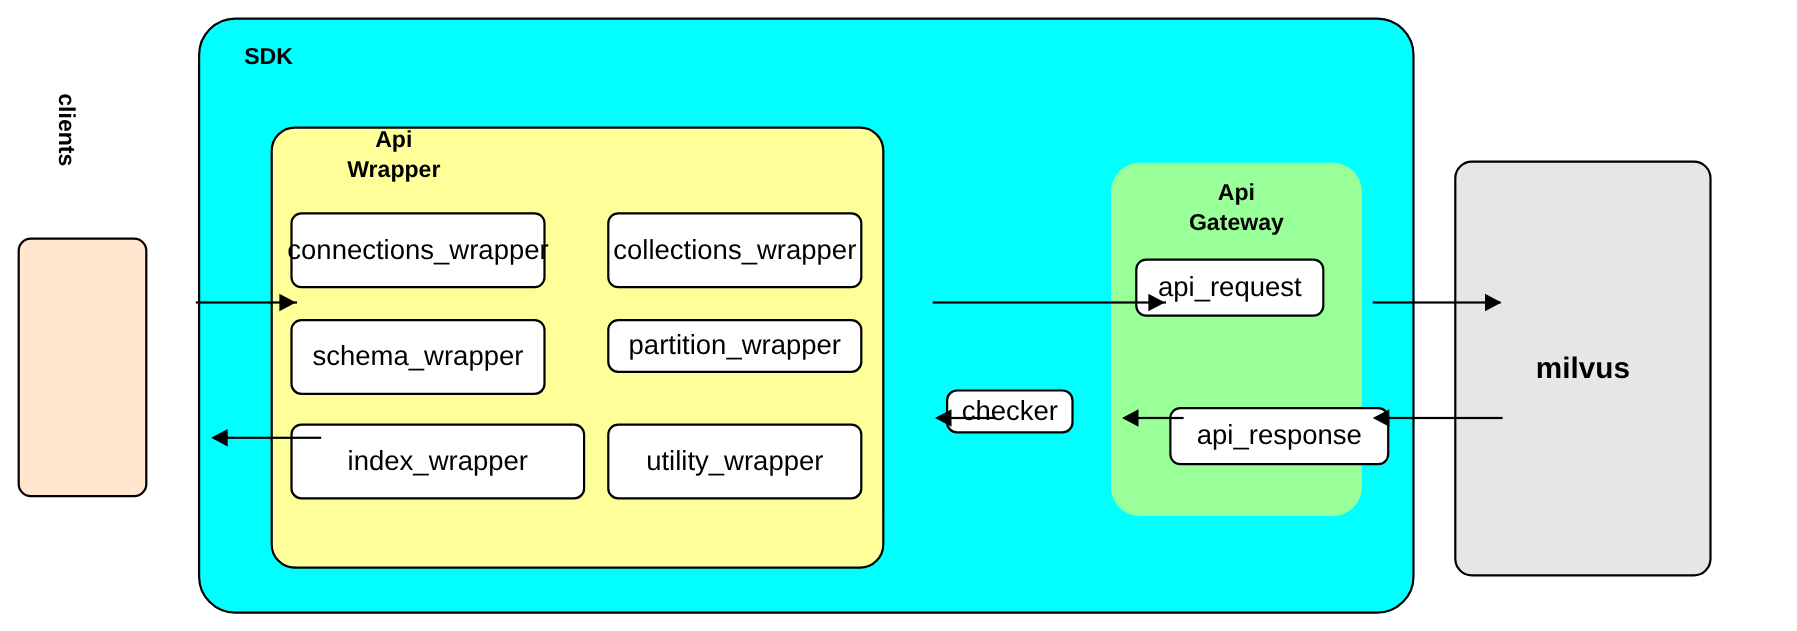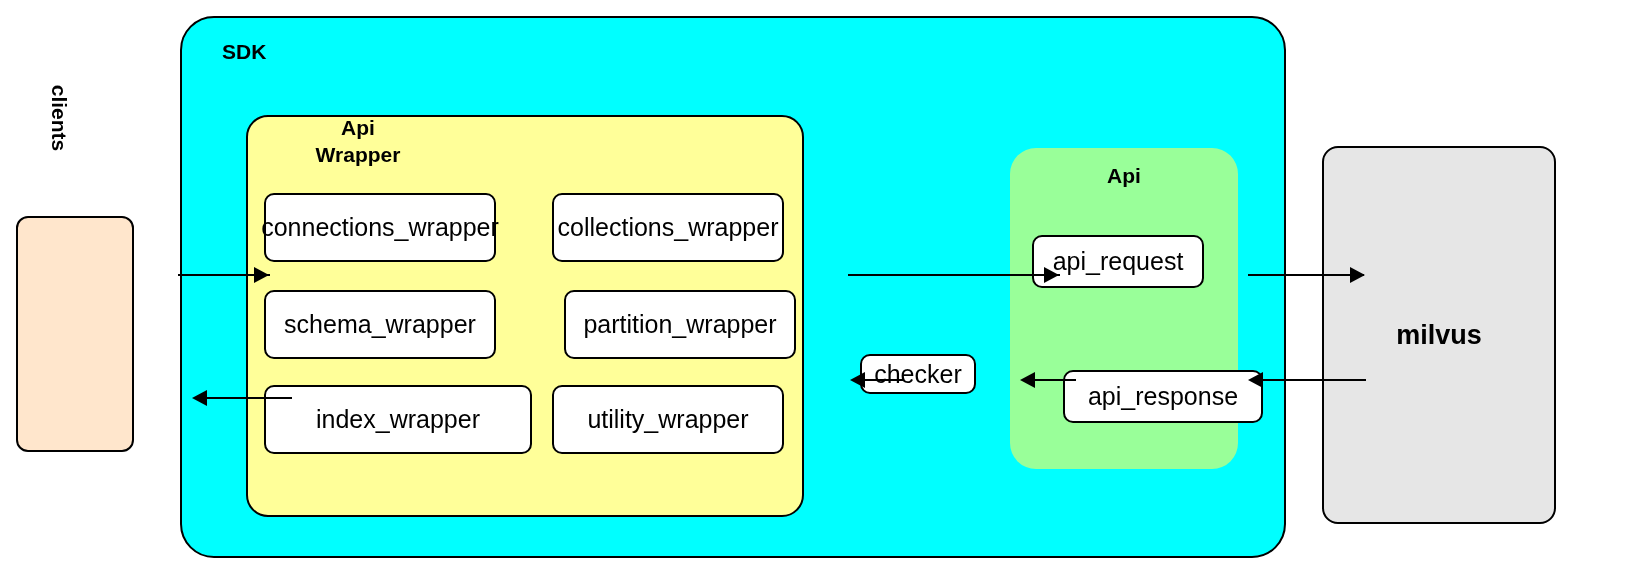--- a/index.html
+++ b/index.html
@@ -31,21 +31,21 @@
   #milvus-label{position:absolute;left:1322px;top:146px;width:234px;height:378px;
       display:flex;align-items:center;justify-content:center;font-weight:bold;font-size:27px;}
 
   
   .leaf{background:#ffffff;border-radius:10px;display:flex;align-items:center;
         justify-content:center;font-size:25px;text-align:center;}
 
   #w-connections{left:264px;top:193px;width:232px;height:69px;}
   #w-collections{left:552px;top:193px;width:232px;height:69px;text-align:right;}
   #w-schema     {left:264px;top:290px;width:232px;height:69px;}
-  #w-partition  {left:564px;top:290px;width:232px;height:69px;}
+  #w-partition  {left:552px;top:290px;width:232px;height:49px;}
   #w-index      {left:264px;top:385px;width:268px;height:69px;}
   #w-utility    {left:552px;top:385px;width:232px;height:69px;}
 
   #b-checker    {left:860px;top:354px;width:116px;height:40px;}
   #b-apireq     {left:1032px;top:235px;width:172px;height:53px;}
   #b-apiresp    {left:1032px;top:370px;width:200px;height:53px;margin-left:31px;}
 
   
   .conn{position:absolute;}
   .hline{position:absolute;height:2px;background:#000000;}
@@ -73,20 +73,21 @@
   <div class="box leaf" id="w-schema">schema_wrapper</div>
   <div class="box leaf" id="w-partition">partition_wrapper</div>
   <div class="box leaf" id="w-index">index_wrapper</div>
   <div class="box leaf" id="w-utility">utility_wrapper</div>
 
   <div class="box leaf" id="b-checker">checker</div>
 
   <div class="box nb" id="apigateway-box"></div>
   <div id="apigateway-label">
     <div>Api</div>
+    <div>Gateway</div>
   </div>
   <div class="box leaf" id="b-apireq">api_request</div>
   <div class="box leaf" id="b-apiresp">api_response</div>
 
   <div class="box" id="clients-box"></div>
   <div id="clients-label">
     <span>clients</span>
   </div>
 
   <div class="box" id="milvus-box"></div>

